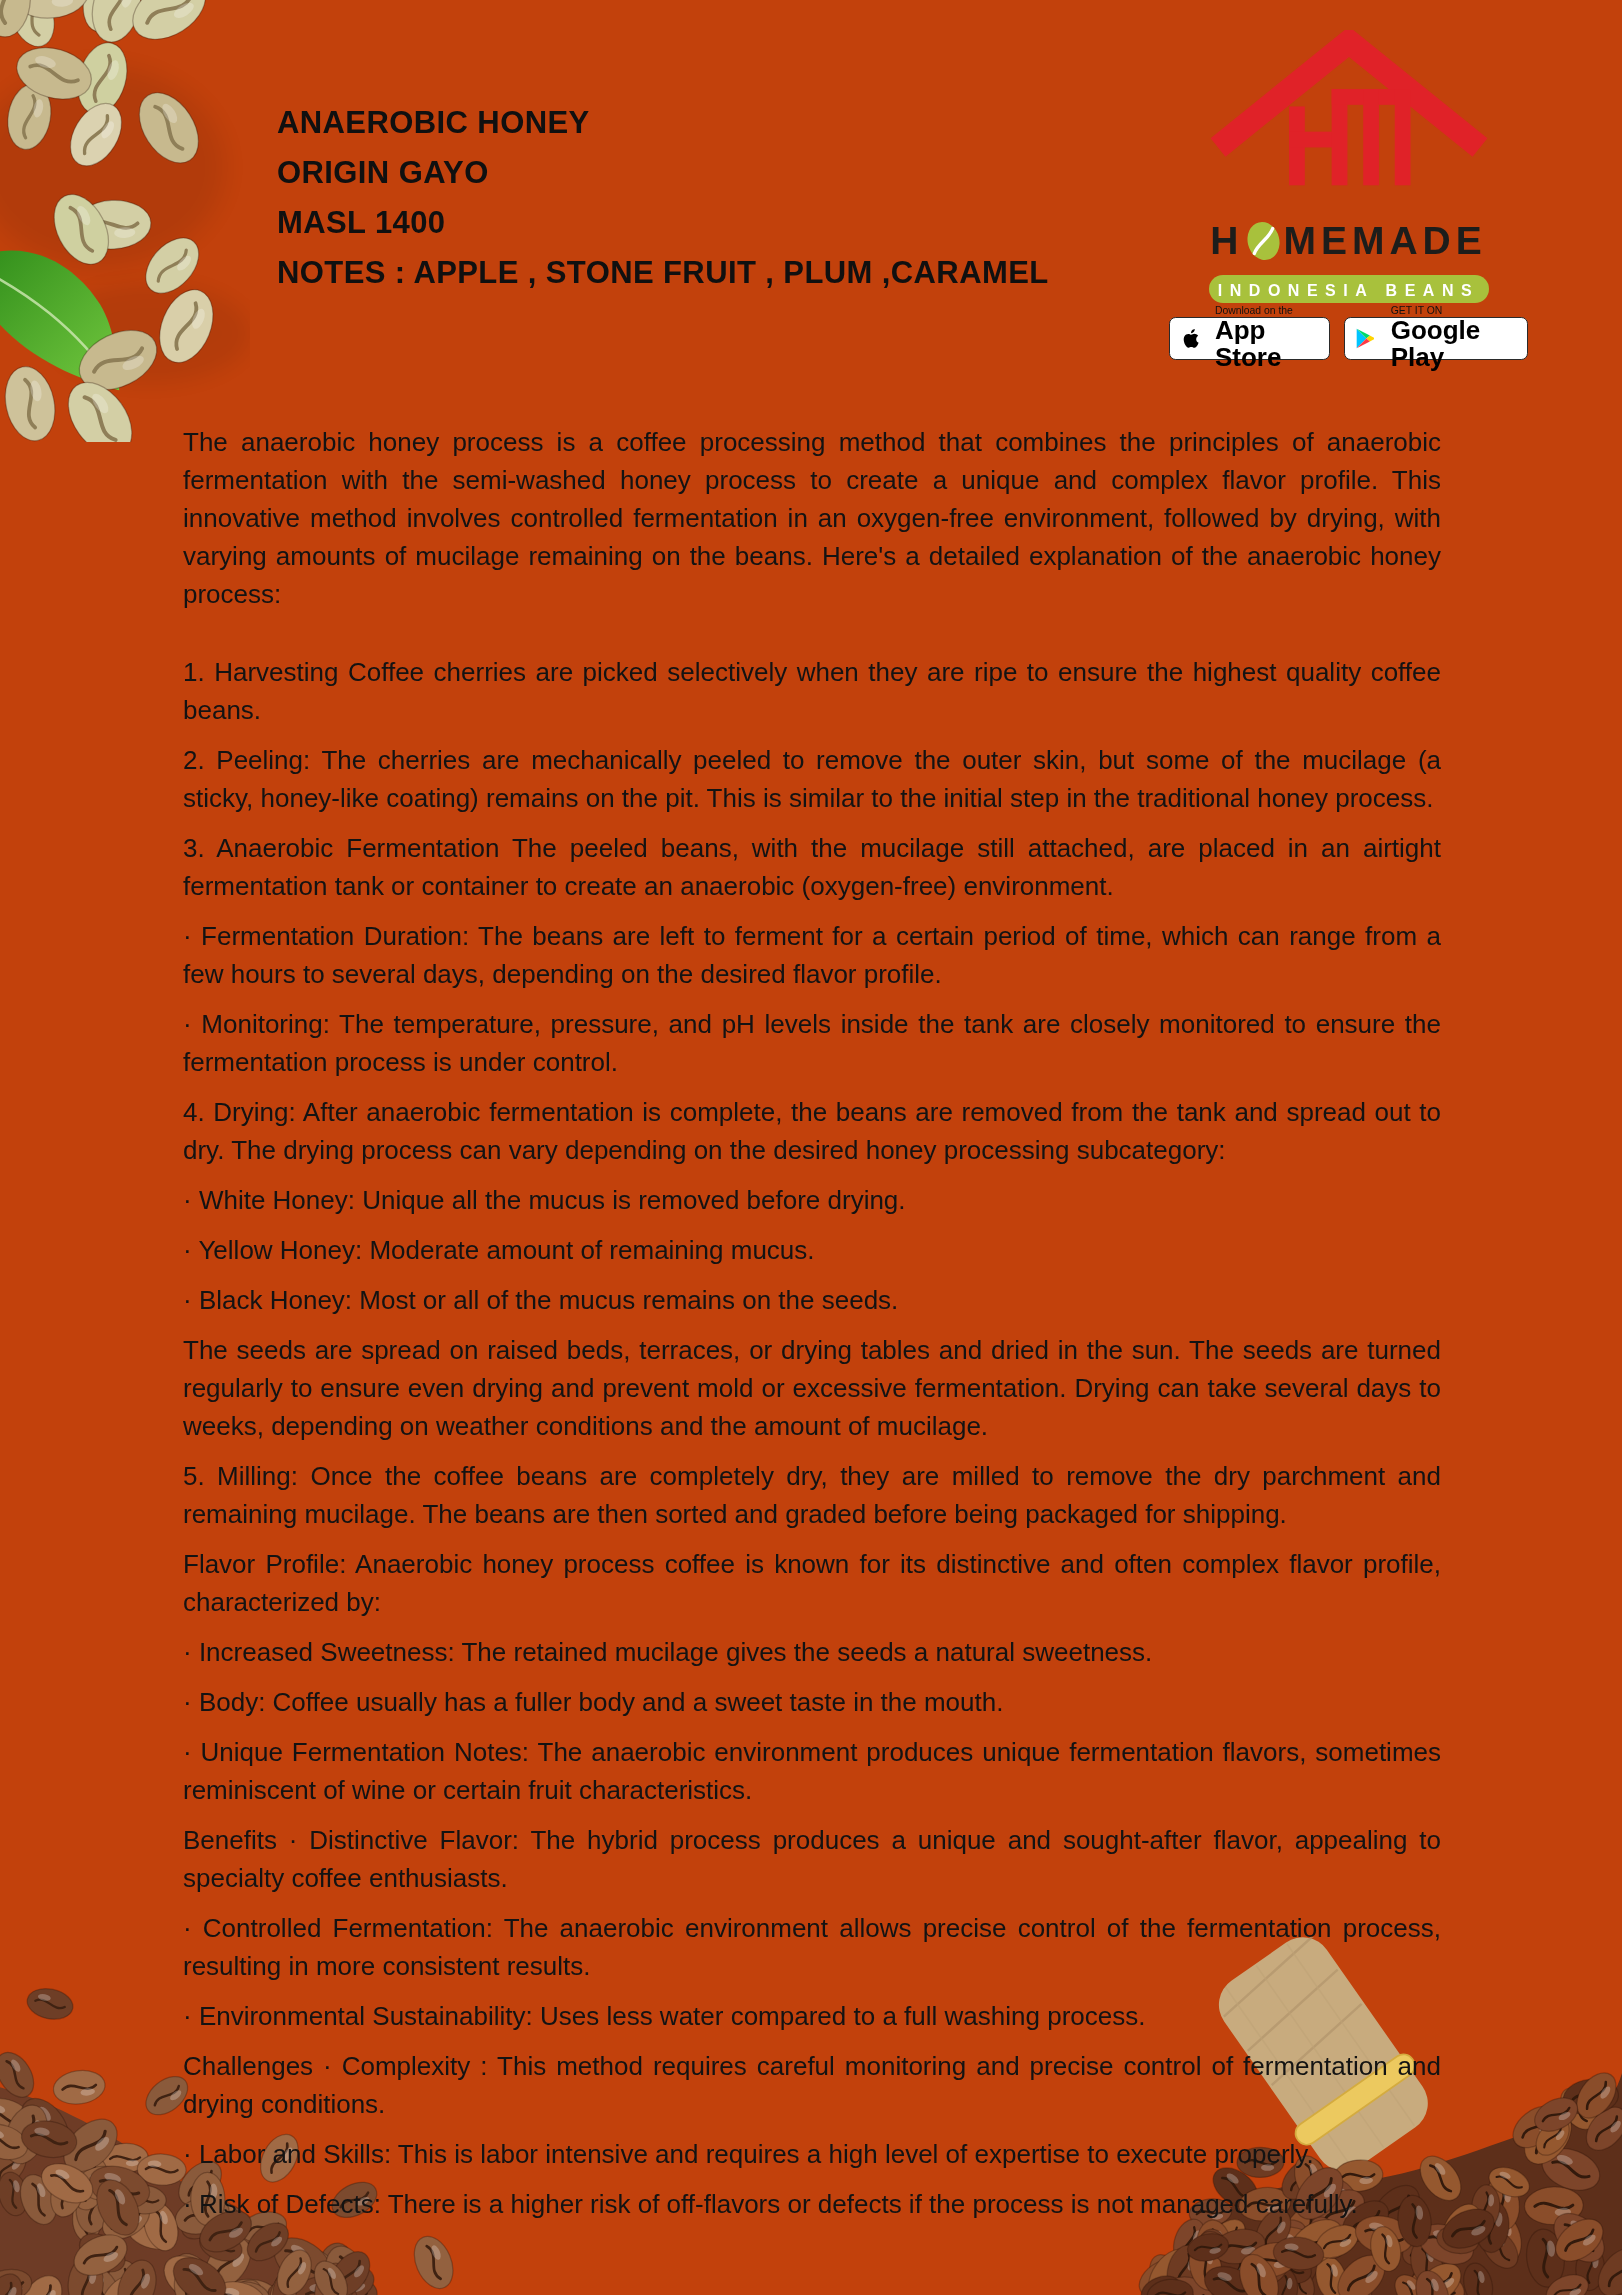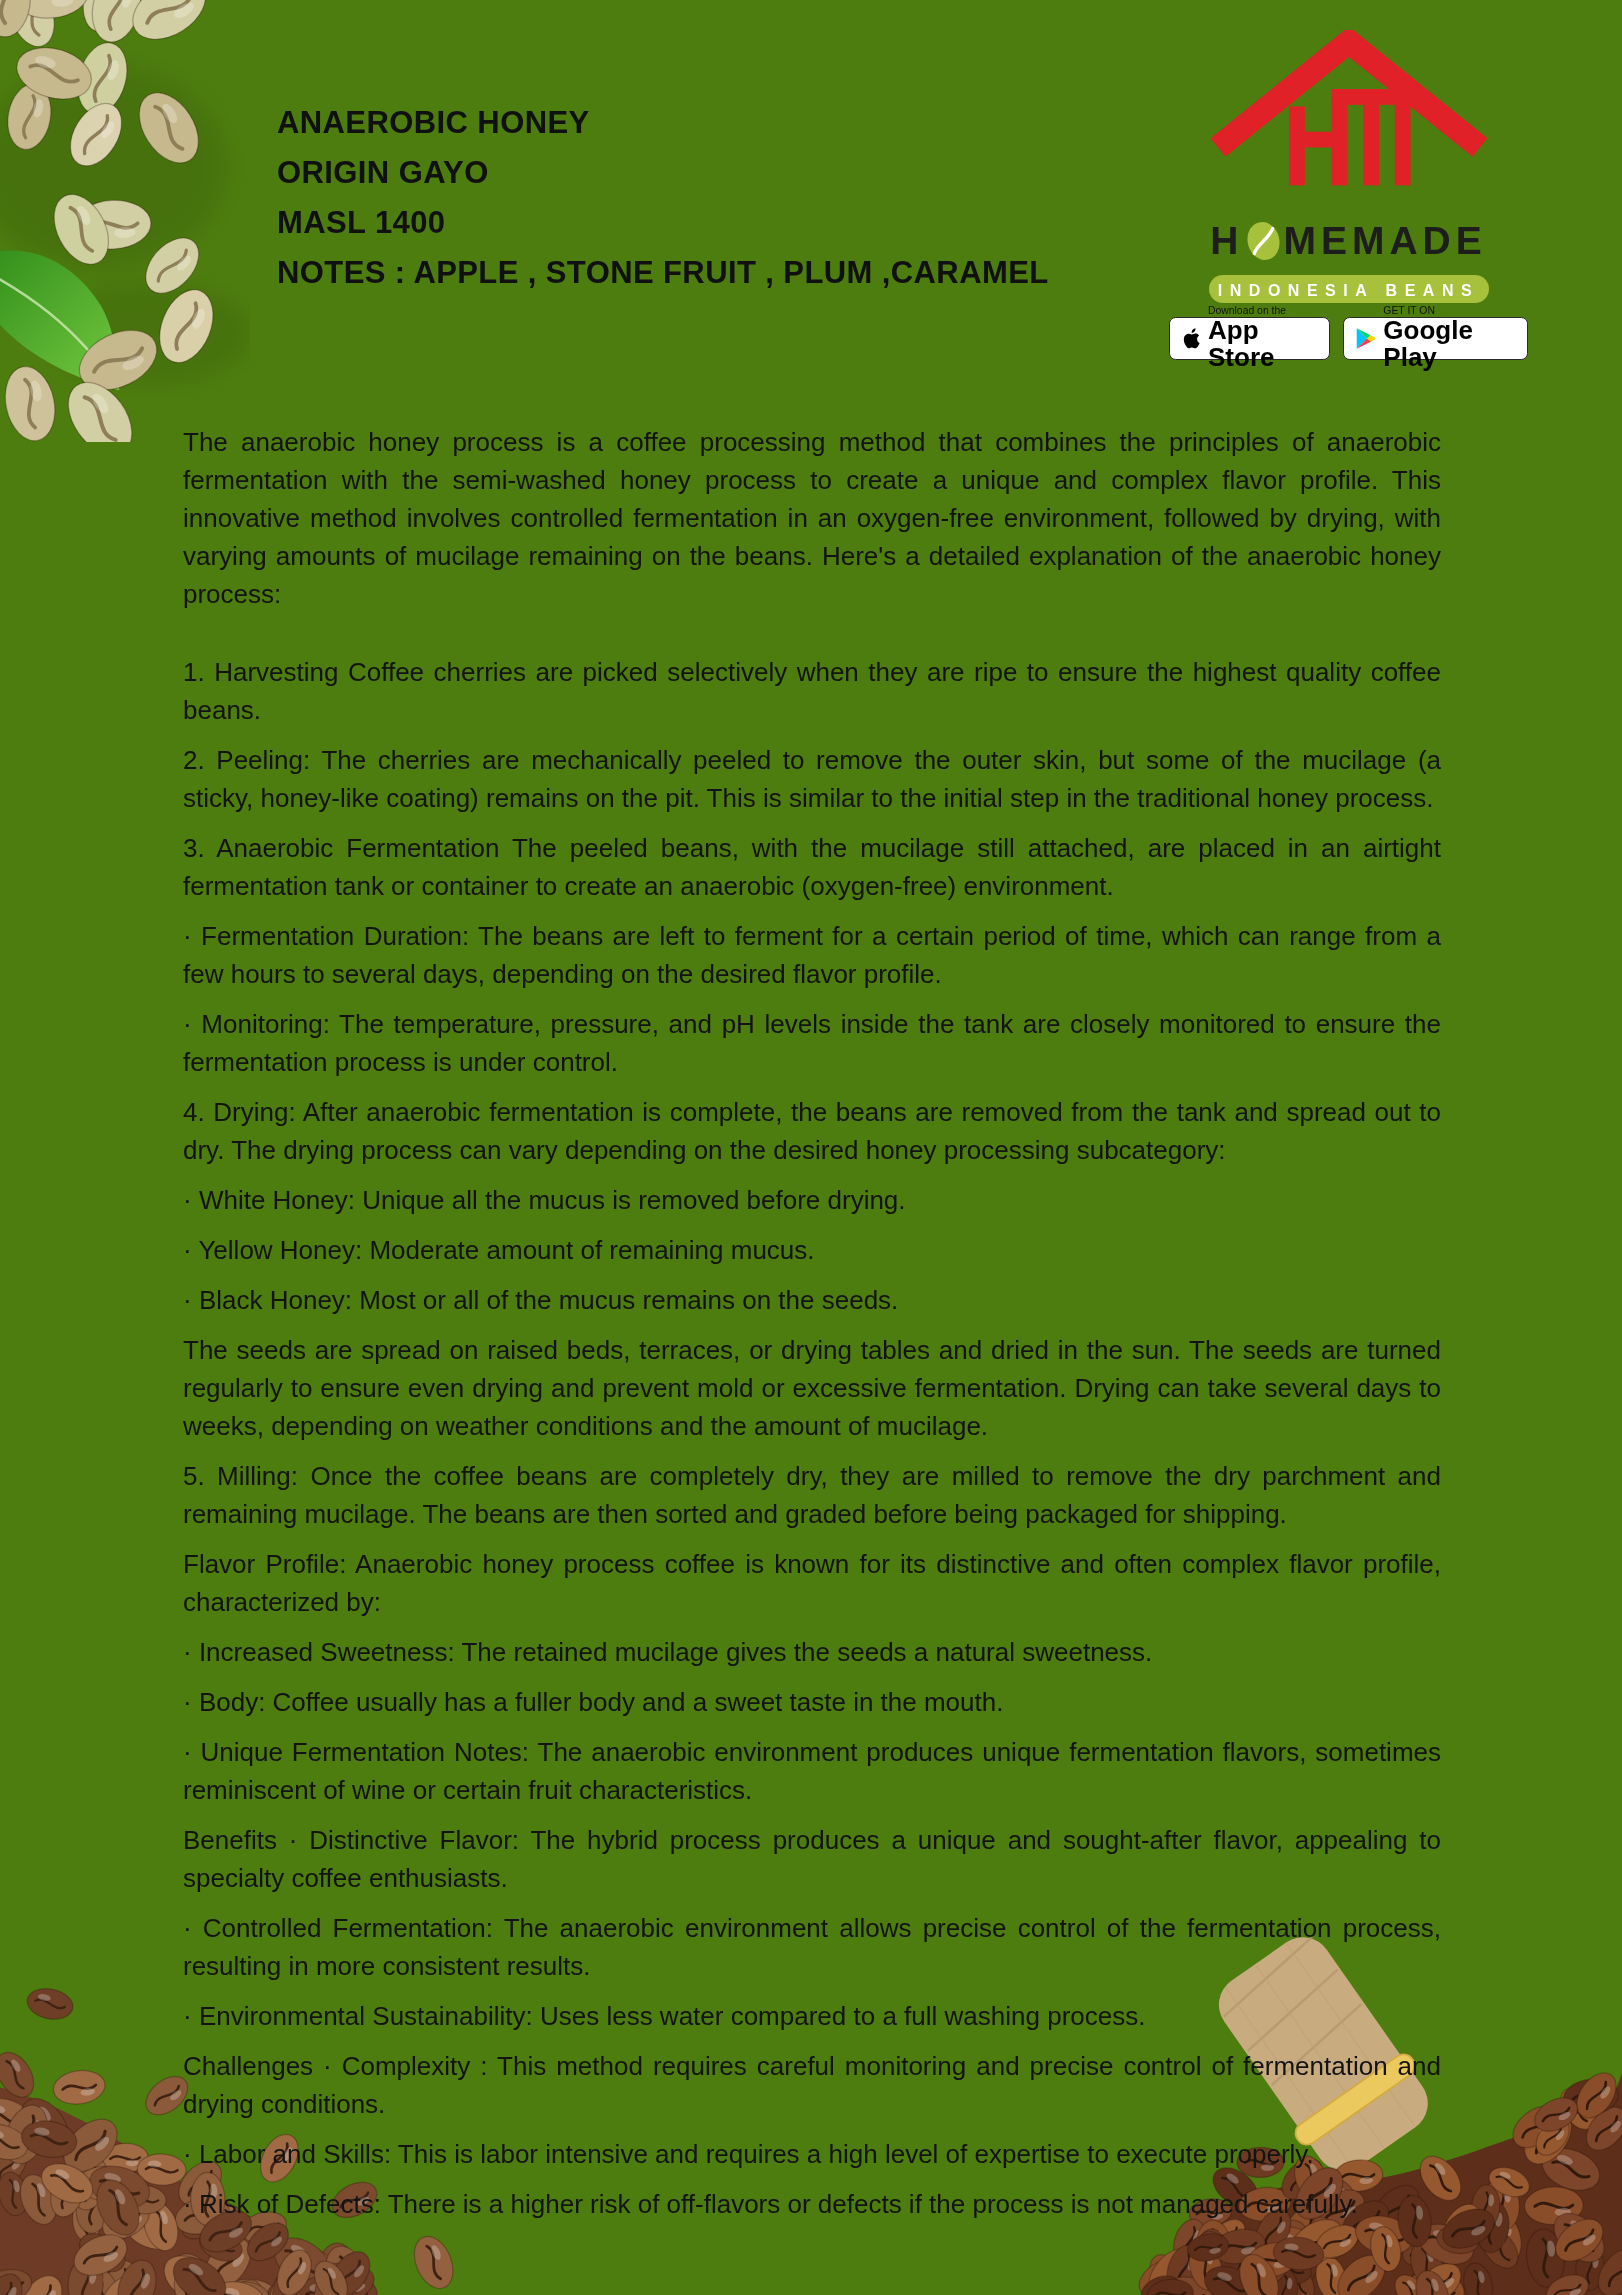--- a/index.html
+++ b/index.html
@@ -1,30 +1,30 @@
 <!DOCTYPE html>
 <html style="font-size:13.4px"><head>
 <meta charset="utf-8">
 <style>
   html,body{margin:0;padding:0;background:#e9e9e9;}
-  .page{position:relative;width:1623px;height:2295px;background:#4d7c0f;overflow:hidden;
+  .page{position:relative;width:1623px;height:2295px;background:#c2410c;overflow:hidden;
         font-family:"Liberation Sans",sans-serif;color:#141414;margin:0 auto;}
   
   .header-titles{position:absolute;left:277px;top:98px;}
   .header-titles div{font-size:31px;font-weight:700;line-height:50px;letter-spacing:0.4px;color:#101010;white-space:nowrap;}
   
   .logo{position:absolute;left:1169px;top:30px;width:359px;text-align:center;}
   .logo .house{width:284px;height:171px;margin:0 auto;display:block;}
   .brand{margin-top:18.4px;font-size:39px;font-weight:700;letter-spacing:5px;color:#1d1d1b;
          display:flex;align-items:center;justify-content:center;}
   .brand .bean-o{display:inline-block;width:35px;height:42px;margin:0 2.5px;}
   .pill{margin:11.7px auto 0;width:280px;height:28px;border-radius:16.7px;background:#a8c13c;
         color:#fff;font-size:16px;font-weight:700;letter-spacing:7.5px;line-height:32px;}
   .badges{margin-top:14px;display:flex;justify-content:center;gap:13.4px;}
-  .badge{display:flex;align-items:center;gap:7px;background:#fff;border:1.7px solid #2a2a2a;
+  .badge{display:flex;align-items:center;gap:15px;background:#fff;border:1.7px solid #2a2a2a;
          border-radius:6.7px;height:43px;padding:0 11.7px;box-sizing:border-box;}
   .badge-text{text-align:left;line-height:1.05;}
   .badge-text small{display:block;font-size:10.4px;color:#111;}
   .badge-text b{display:block;font-size:26px;color:#000;letter-spacing:0;}
   
   .body-text{position:absolute;left:171px;top:411px;width:1282px;font-size:26px;line-height:38px;
              text-align:justify;color:#131313;}
   .body-text p{margin:12px;}
   .body-text p.intro{margin-bottom:40px;}
   

